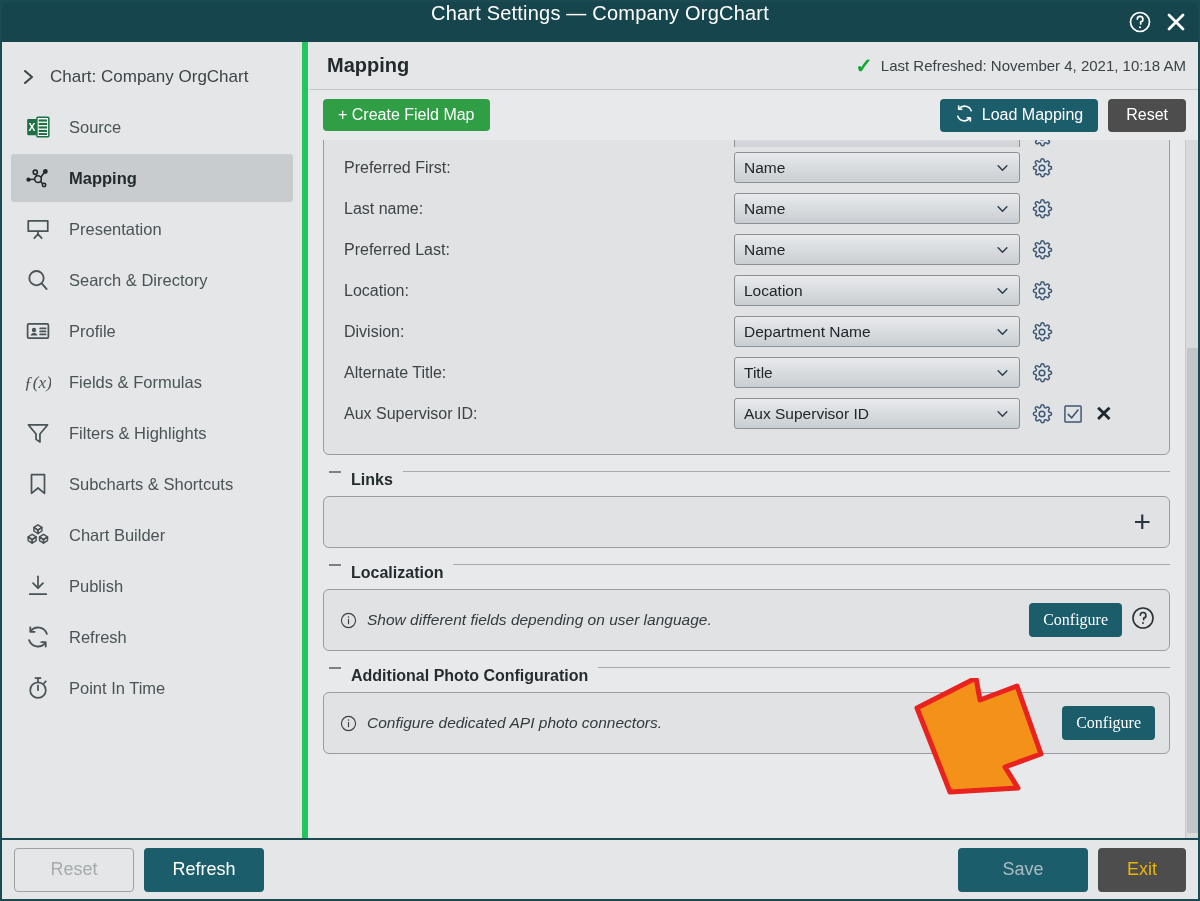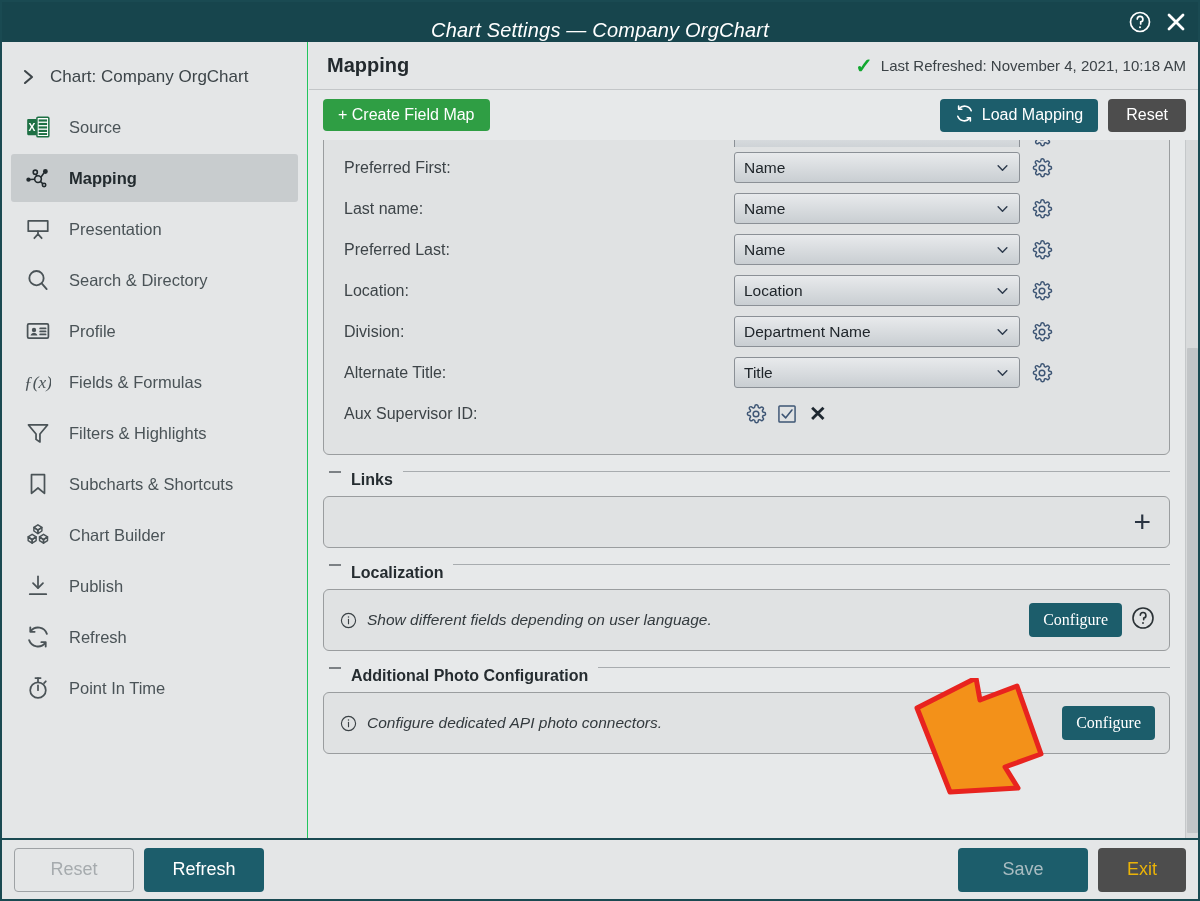--- a/index.html
+++ b/index.html
@@ -15,37 +15,37 @@
     background: #e7e9ea;
     border: 2px solid #1a4a52;
     overflow: hidden;
   }
 
   
   .titlebar {
     position: absolute; left: 0; top: 0;
     width: 100%; height: 40px;
     background: #17454d;
-    display: flex; align-items: flex-end; justify-content: center; font-style: italic;
+    display: flex; align-items: flex-start; justify-content: center;
   }
   .titlebar-title {
     color: #ffffff; font-size: 20px; letter-spacing: .2px;
   }
   .titlebar-actions {
     position: absolute; right: 10px; top: 0; height: 40px;
     display: flex; align-items: center; gap: 12px;
   }
   .tb-icon { cursor: pointer; line-height: 0; }
 
   
   .sidebar {
     position: absolute; left: 0; top: 40px;
     width: 306px; height: 796px;
     background: #e4e6e7;
-    border-right: 1px solid #22c55e;
+    border-right: 6px solid #22c55e;
     padding-top: 12px;
   }
   .chart-head {
     display: flex; align-items: center;
     height: 46px; padding: 0 10px 0 12px; cursor: pointer;
   }
   .chart-head .chev { width: 30px; display: flex; justify-content: center; }
   .chart-head .label {
     font-size: 17px; color: #3d4549; margin-left: 6px;
   }
@@ -521,20 +521,26 @@
                 </span>
                 <span class="row-tools">
                   <span class="gear"><svg width="22" height="22" viewBox="0 0 24 24" fill="none" stroke="#3d5574" stroke-width="1.6">
                       <circle cx="12" cy="12" r="3.1"></circle>
                       <path d="M19.2 14.4a1.5 1.5 0 0 0 .3 1.65l.05.05a1.8 1.8 0 1 1-2.55 2.55l-.05-.05a1.5 1.5 0 0 0-1.65-.3 1.5 1.5 0 0 0-.9 1.37v.14a1.8 1.8 0 1 1-3.6 0v-.08a1.5 1.5 0 0 0-.98-1.37 1.5 1.5 0 0 0-1.65.3l-.05.05a1.8 1.8 0 1 1-2.55-2.55l.05-.05a1.5 1.5 0 0 0 .3-1.65 1.5 1.5 0 0 0-1.37-.9H4.4a1.8 1.8 0 1 1 0-3.6h.08a1.5 1.5 0 0 0 1.37-.98 1.5 1.5 0 0 0-.3-1.65l-.05-.05A1.8 1.8 0 1 1 8.05 4.9l.05.05a1.5 1.5 0 0 0 1.65.3h.07a1.5 1.5 0 0 0 .9-1.37V3.8a1.8 1.8 0 1 1 3.6 0v.08a1.5 1.5 0 0 0 .9 1.37 1.5 1.5 0 0 0 1.65-.3l.05-.05a1.8 1.8 0 1 1 2.55 2.55l-.05.05a1.5 1.5 0 0 0-.3 1.65v.07a1.5 1.5 0 0 0 1.37.9h.14a1.8 1.8 0 1 1 0 3.6h-.08a1.5 1.5 0 0 0-1.37.9z"></path>
                     </svg></span>
                 </span>
               </div>
               <div class="field-row">
                 <span class="field-label">Aux Supervisor ID:</span>
+                <span class="sel">
+                  <span>Aux Supervisor ID</span>
+                  <span class="caret"><svg width="15" height="15" viewBox="0 0 24 24" fill="none" stroke="#2d3a4c" stroke-width="2.3" stroke-linecap="round" stroke-linejoin="round">
+                      <path d="M5 8.5 12 15.5 19 8.5"></path>
+                    </svg></span>
+                </span>
                 <span class="row-tools">
                   <span class="gear"><svg width="22" height="22" viewBox="0 0 24 24" fill="none" stroke="#3d5574" stroke-width="1.6">
                       <circle cx="12" cy="12" r="3.1"></circle>
                       <path d="M19.2 14.4a1.5 1.5 0 0 0 .3 1.65l.05.05a1.8 1.8 0 1 1-2.55 2.55l-.05-.05a1.5 1.5 0 0 0-1.65-.3 1.5 1.5 0 0 0-.9 1.37v.14a1.8 1.8 0 1 1-3.6 0v-.08a1.5 1.5 0 0 0-.98-1.37 1.5 1.5 0 0 0-1.65.3l-.05.05a1.8 1.8 0 1 1-2.55-2.55l.05-.05a1.5 1.5 0 0 0 .3-1.65 1.5 1.5 0 0 0-1.37-.9H4.4a1.8 1.8 0 1 1 0-3.6h.08a1.5 1.5 0 0 0 1.37-.98 1.5 1.5 0 0 0-.3-1.65l-.05-.05A1.8 1.8 0 1 1 8.05 4.9l.05.05a1.5 1.5 0 0 0 1.65.3h.07a1.5 1.5 0 0 0 .9-1.37V3.8a1.8 1.8 0 1 1 3.6 0v.08a1.5 1.5 0 0 0 .9 1.37 1.5 1.5 0 0 0 1.65-.3l.05-.05a1.8 1.8 0 1 1 2.55 2.55l-.05.05a1.5 1.5 0 0 0-.3 1.65v.07a1.5 1.5 0 0 0 1.37.9h.14a1.8 1.8 0 1 1 0 3.6h-.08a1.5 1.5 0 0 0-1.37.9z"></path>
                     </svg></span>
                   <span class="chk"><svg width="22" height="22" viewBox="0 0 24 24" fill="none" stroke="#3d5574" stroke-width="1.6">
                       <rect x="3.2" y="3.2" width="17.6" height="17.6" rx="1"></rect>
                       <path d="M6.8 12.4 10.6 16.2 17.4 7.6" stroke-width="1.7" stroke-linecap="round" stroke-linejoin="round"></path>
                     </svg></span>
                   <span class="xrm">✕</span>

